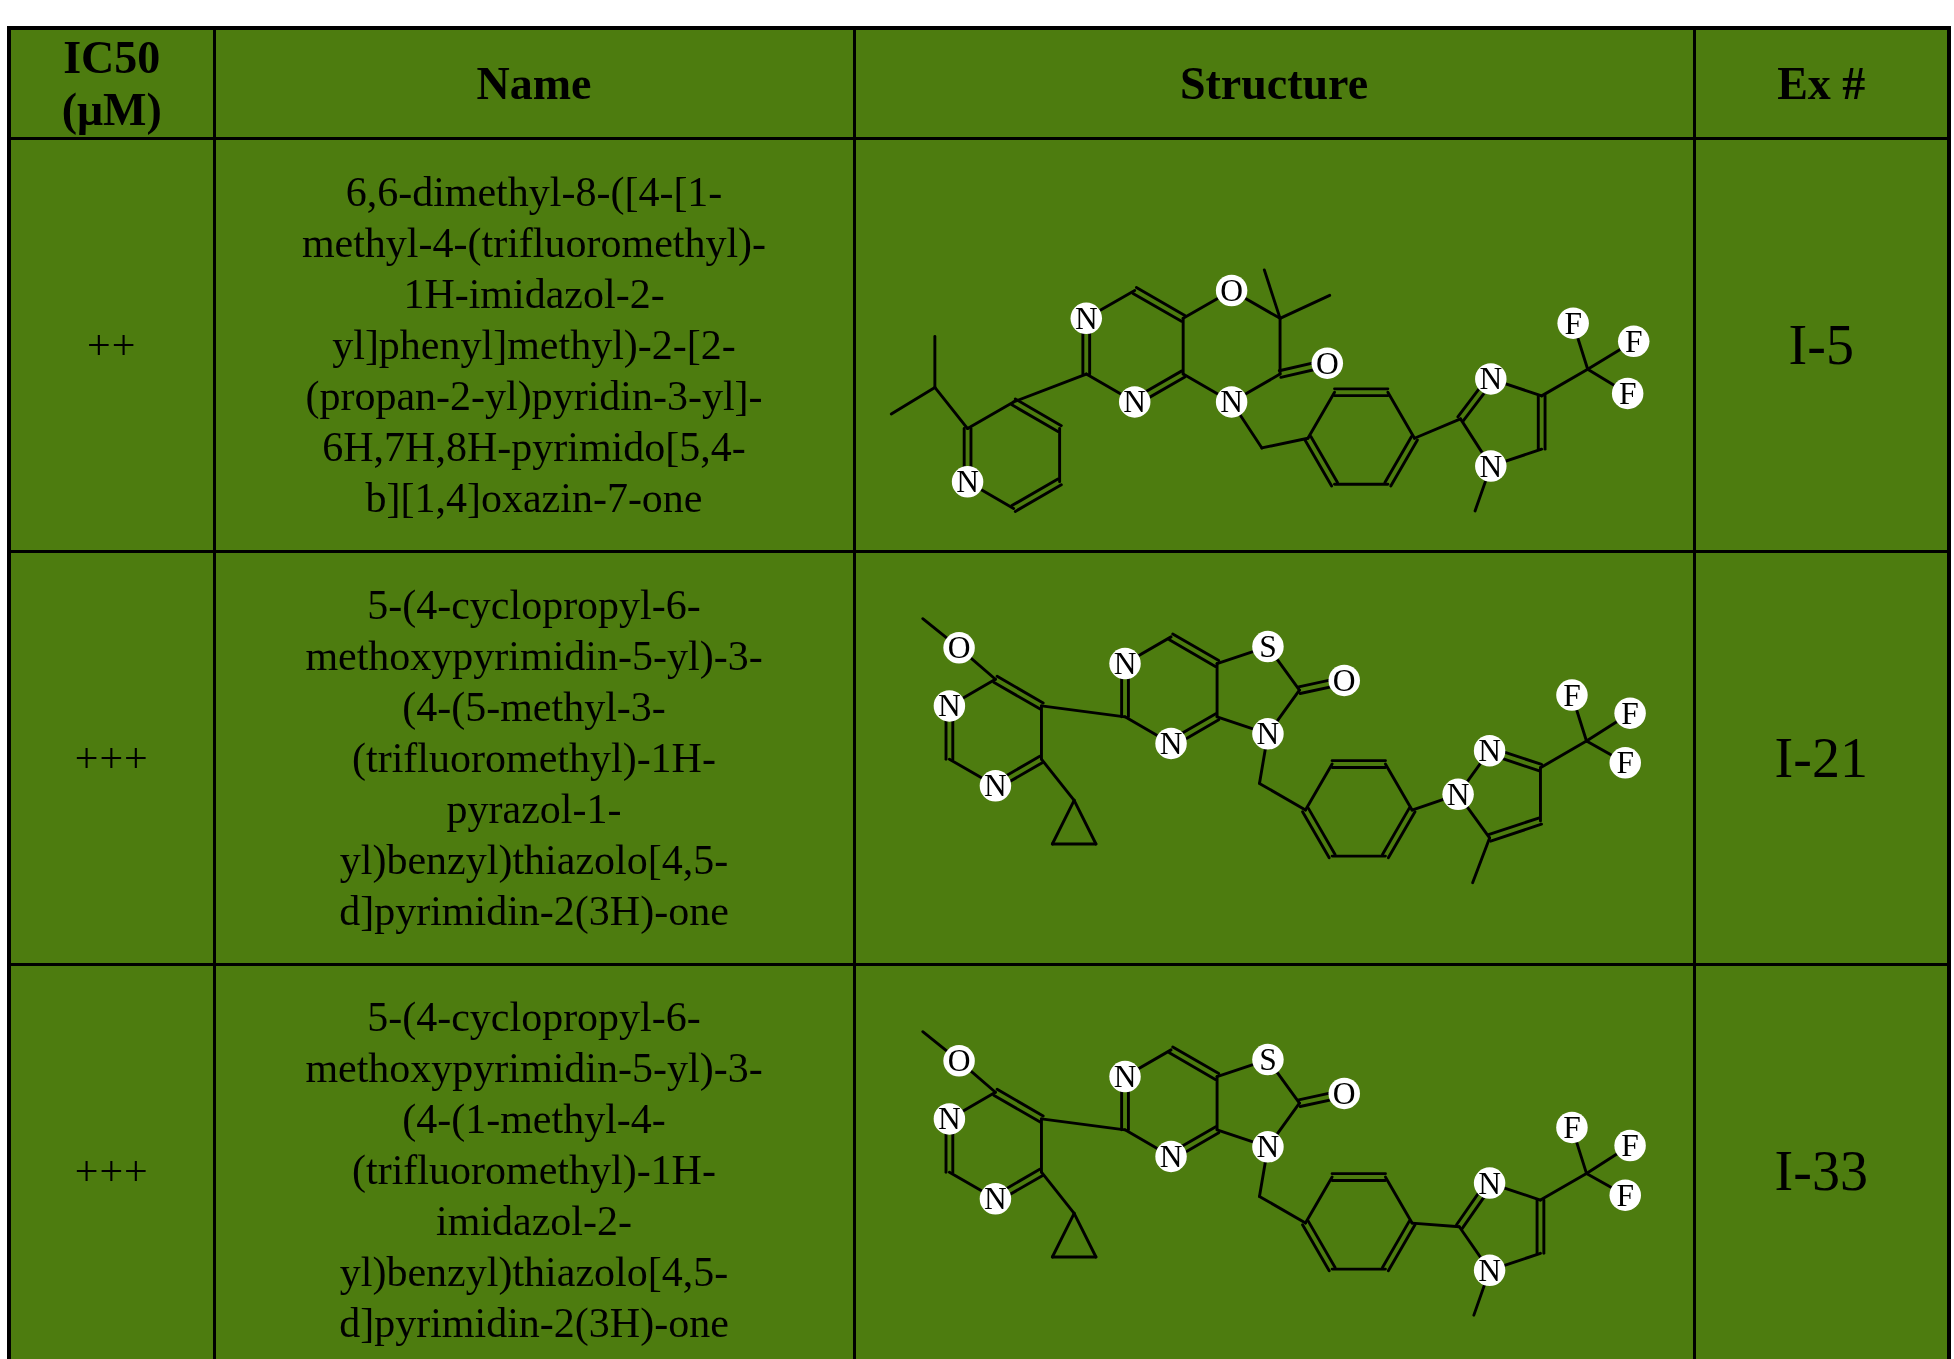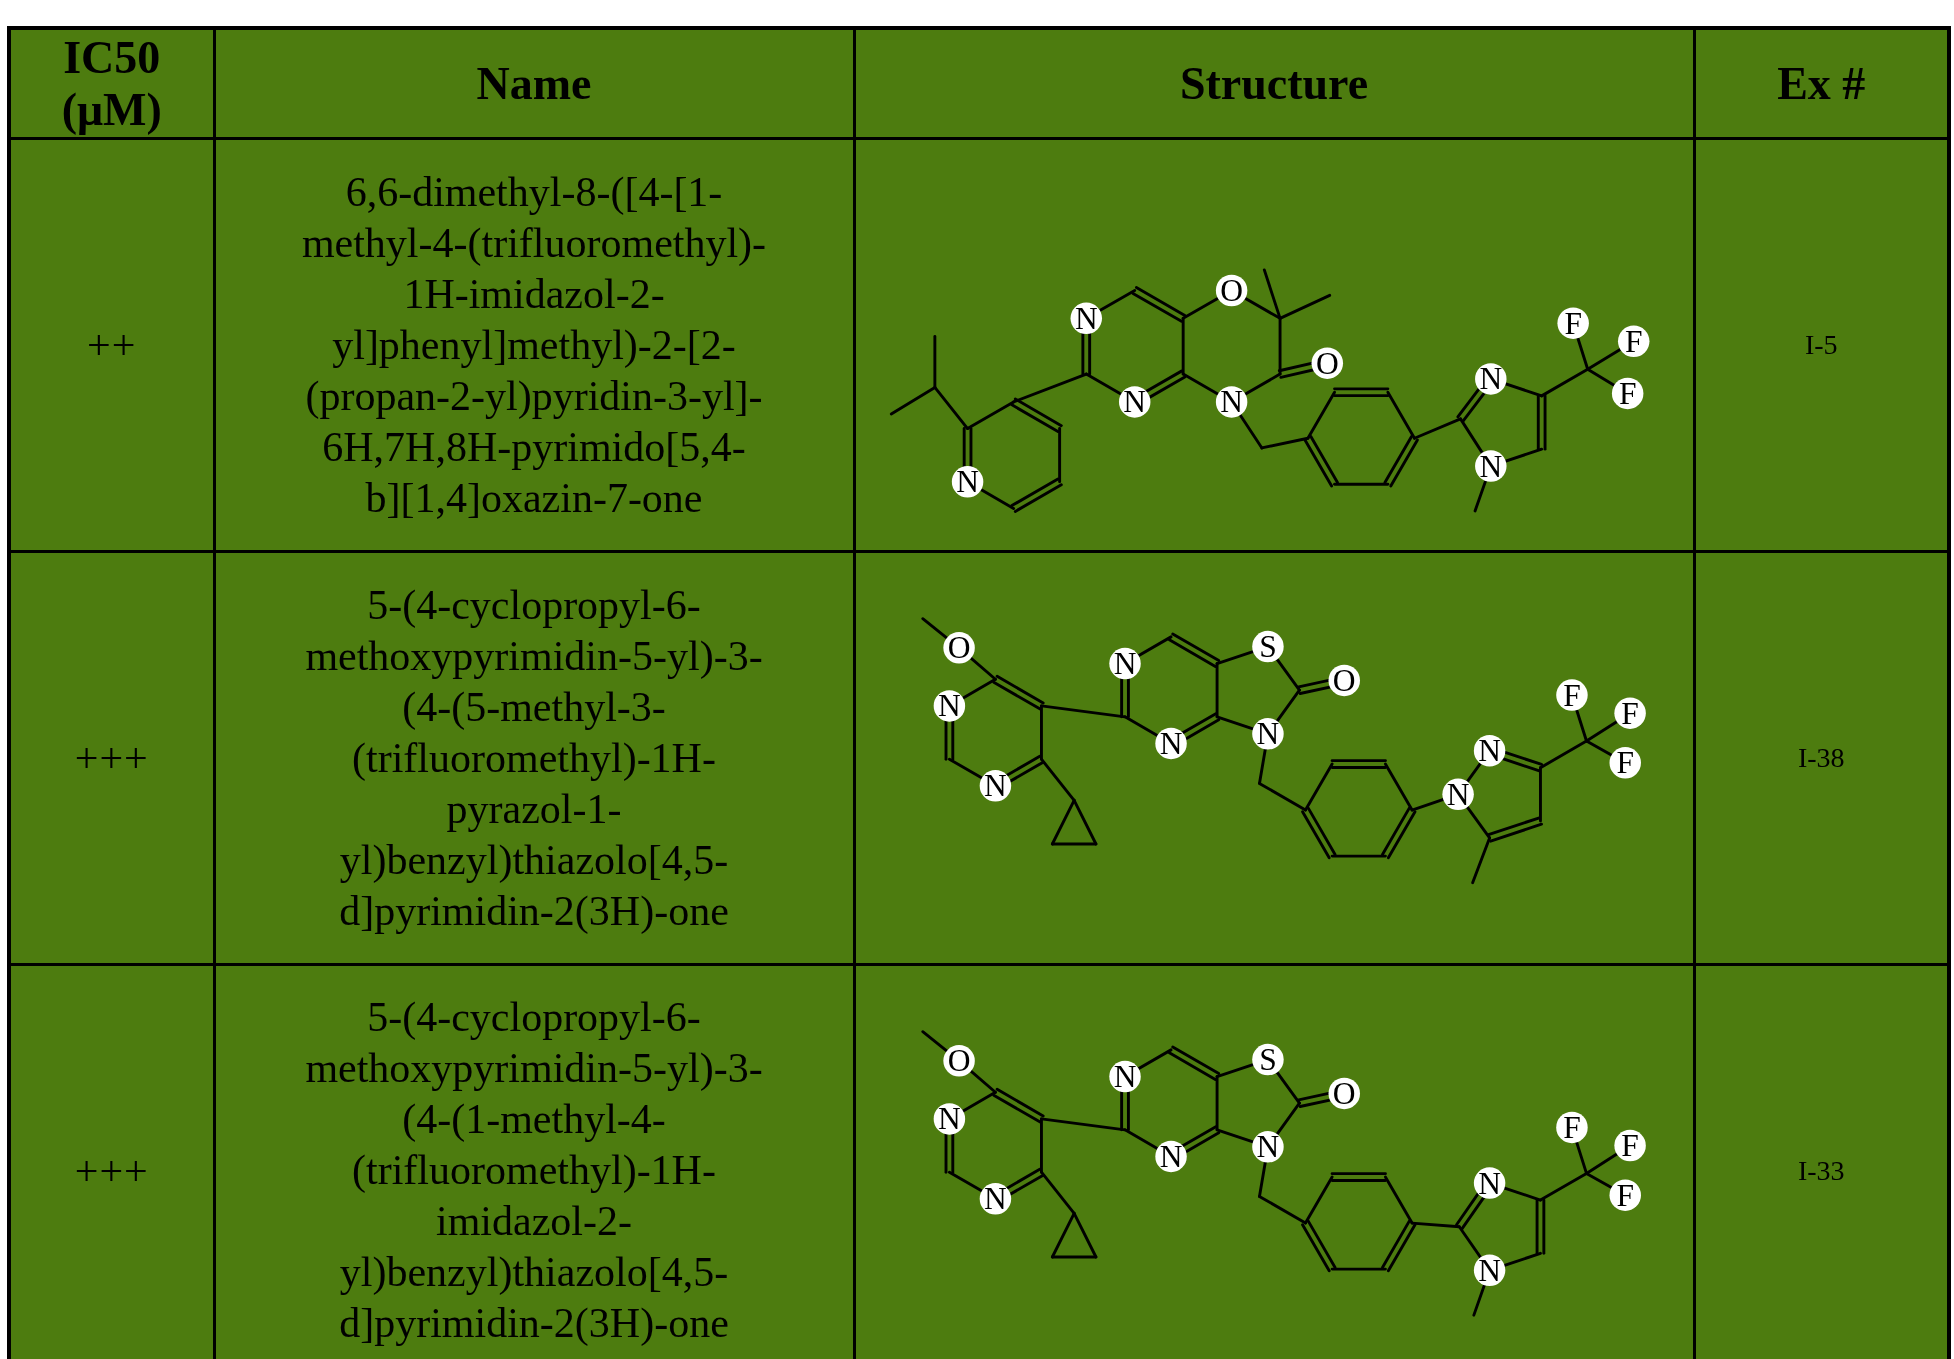--- a/index.html
+++ b/index.html
@@ -13,21 +13,21 @@
   }
   th,td{
     border:3px solid #000;text-align:center;vertical-align:middle;
     padding:0;overflow:hidden;
   }
   table.compound{border:4px solid #000}
   th{font-size:46px;font-weight:bold;height:100px;line-height:1.12;padding:2px 8px}
   tbody tr{height:413px}
   td.ic50{font-size:42px;letter-spacing:1px}
   td.name{font-size:42px;line-height:51px;white-space:pre-line;padding:4px 20px}
-  td.ex{font-size:28px}
+  td.ex{font-size:56px}
   svg.structure{display:block;margin:0 auto}
   svg.structure line{stroke:#000;stroke-width:2.4;stroke-linecap:round}
   svg.structure text{font-family:"Liberation Serif",serif;font-size:26px;fill:#000}
 </style>
 </head>
 <body>
 
 <table class="compound">
   <colgroup>
     <col style="width:205px">
@@ -223,21 +223,21 @@
             <circle cx="508" cy="155" r="13" fill="#fff"></circle>
             <text x="508" y="155" text-anchor="middle" dominant-baseline="central">N</text>
             <circle cx="576" cy="109" r="13" fill="#fff"></circle>
             <text x="576" y="109" text-anchor="middle" dominant-baseline="central">F</text>
             <circle cx="624" cy="124" r="13" fill="#fff"></circle>
             <text x="624" y="124" text-anchor="middle" dominant-baseline="central">F</text>
             <circle cx="620" cy="165" r="13" fill="#fff"></circle>
             <text x="620" y="165" text-anchor="middle" dominant-baseline="central">F</text>
           </svg>
         </td>
-        <td class="ex">I-38</td>
+        <td class="ex">I-21</td>
       </tr>
       <tr>
         <td class="ic50">+++</td>
         <td class="name">5-(4-cyclopropyl-6-
 methoxypyrimidin-5-yl)-3-
 (4-(1-methyl-4-
 (trifluoromethyl)-1H-
 imidazol-2-
 yl)benzyl)thiazolo[4,5-
 d]pyrimidin-2(3H)-one</td>

